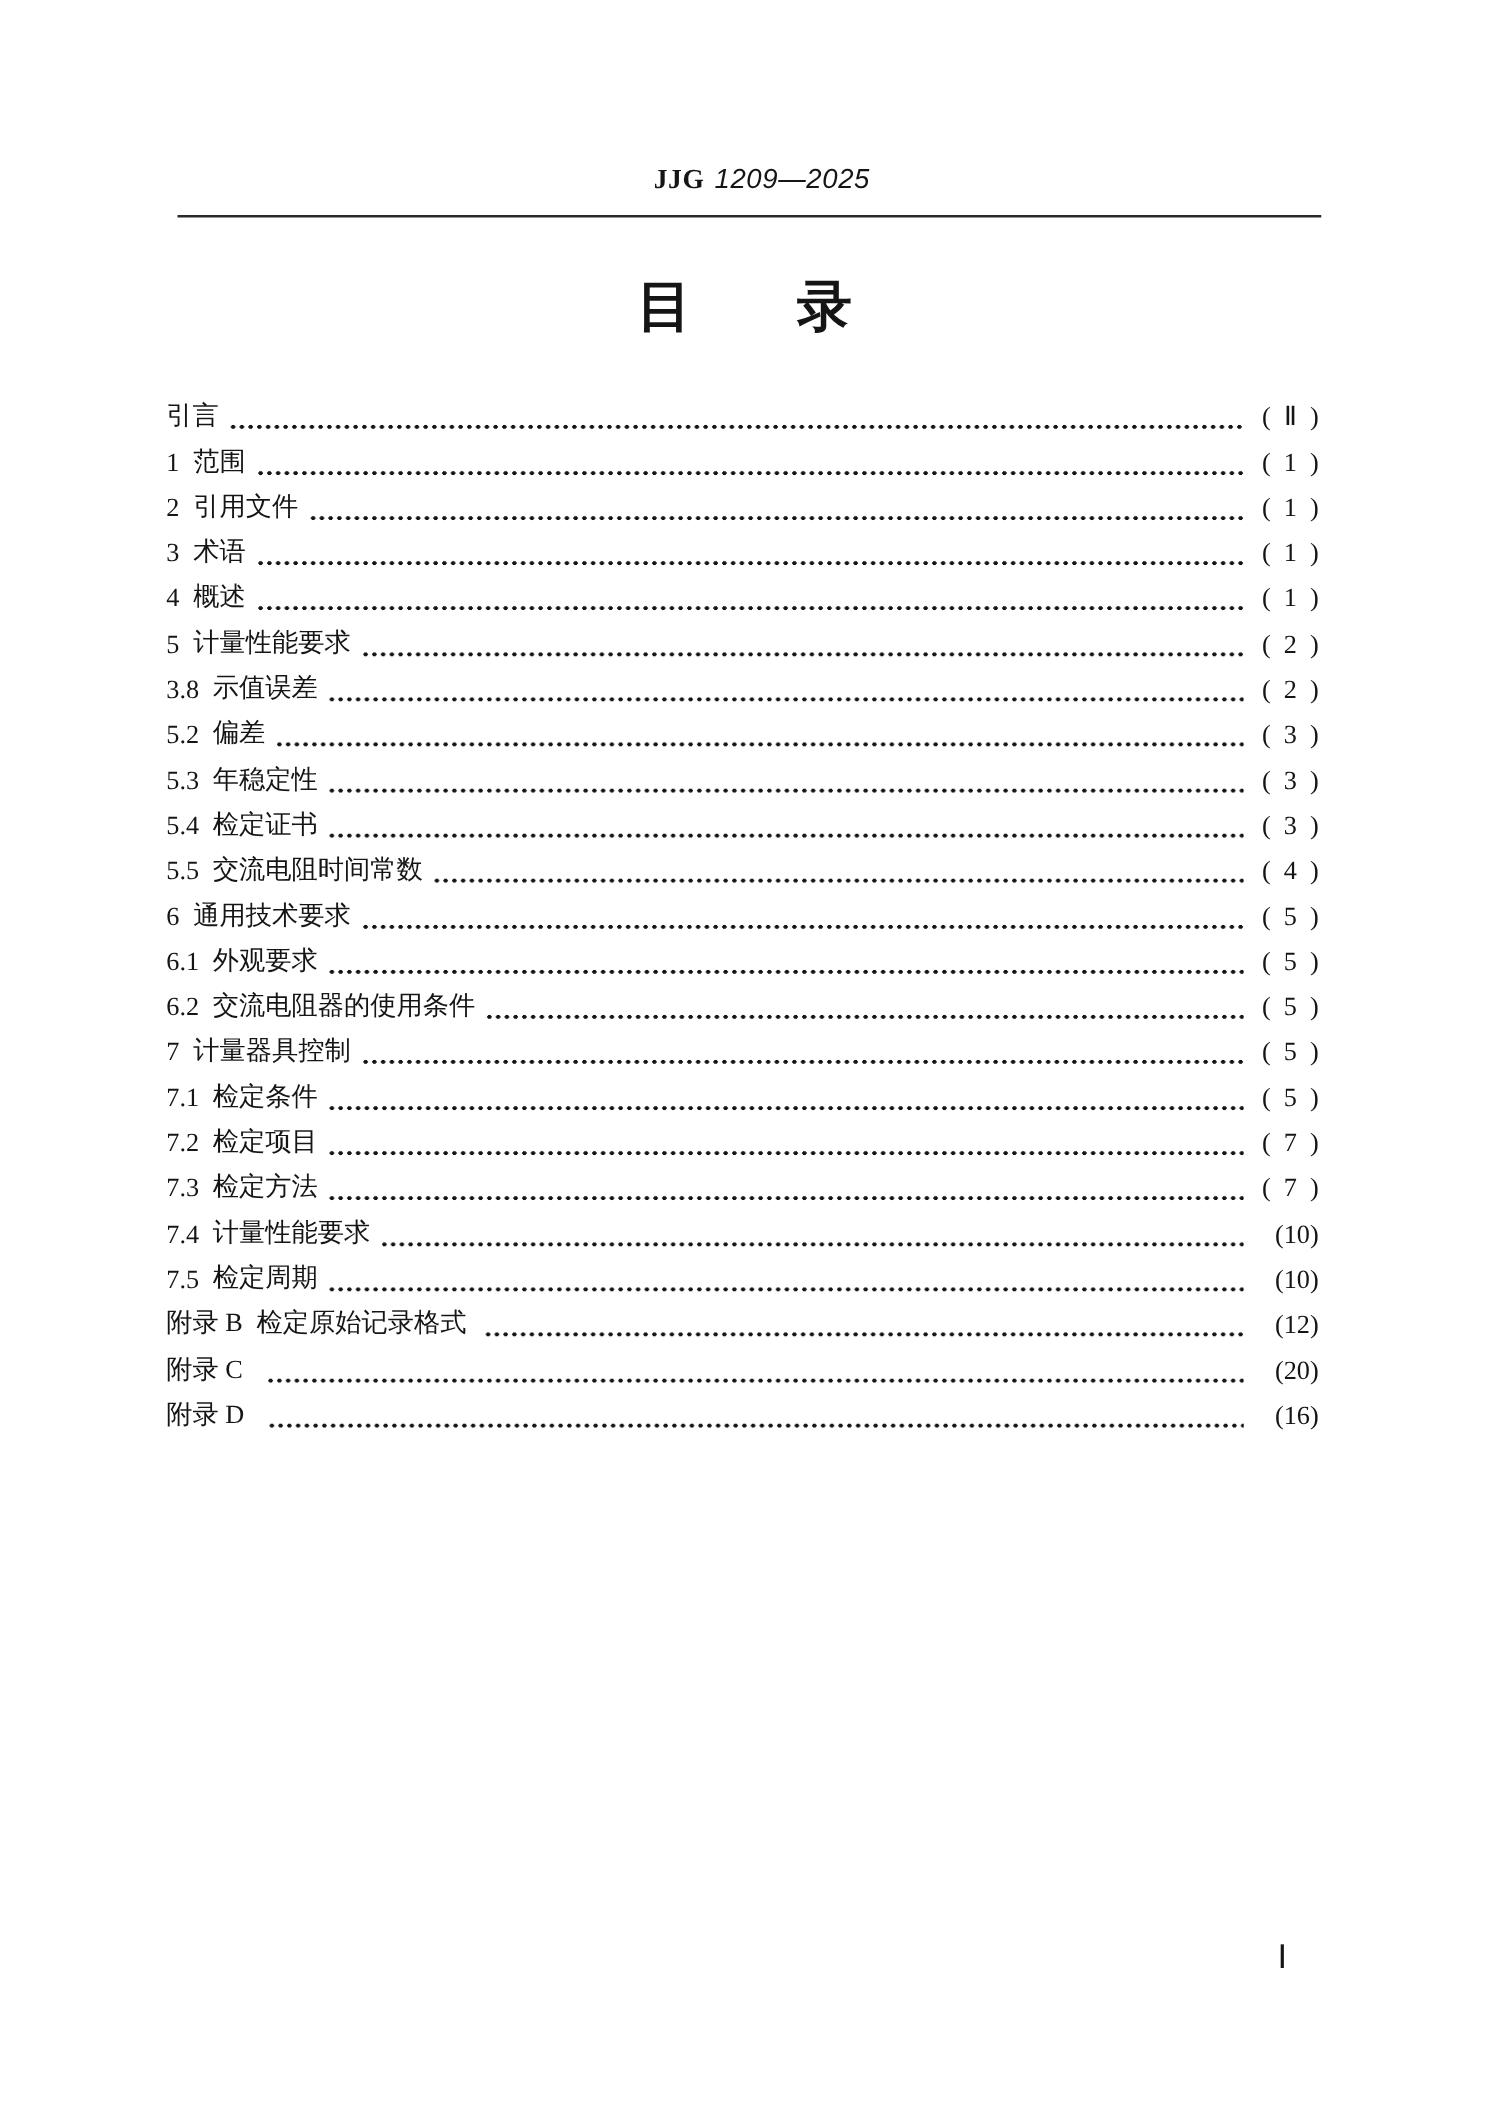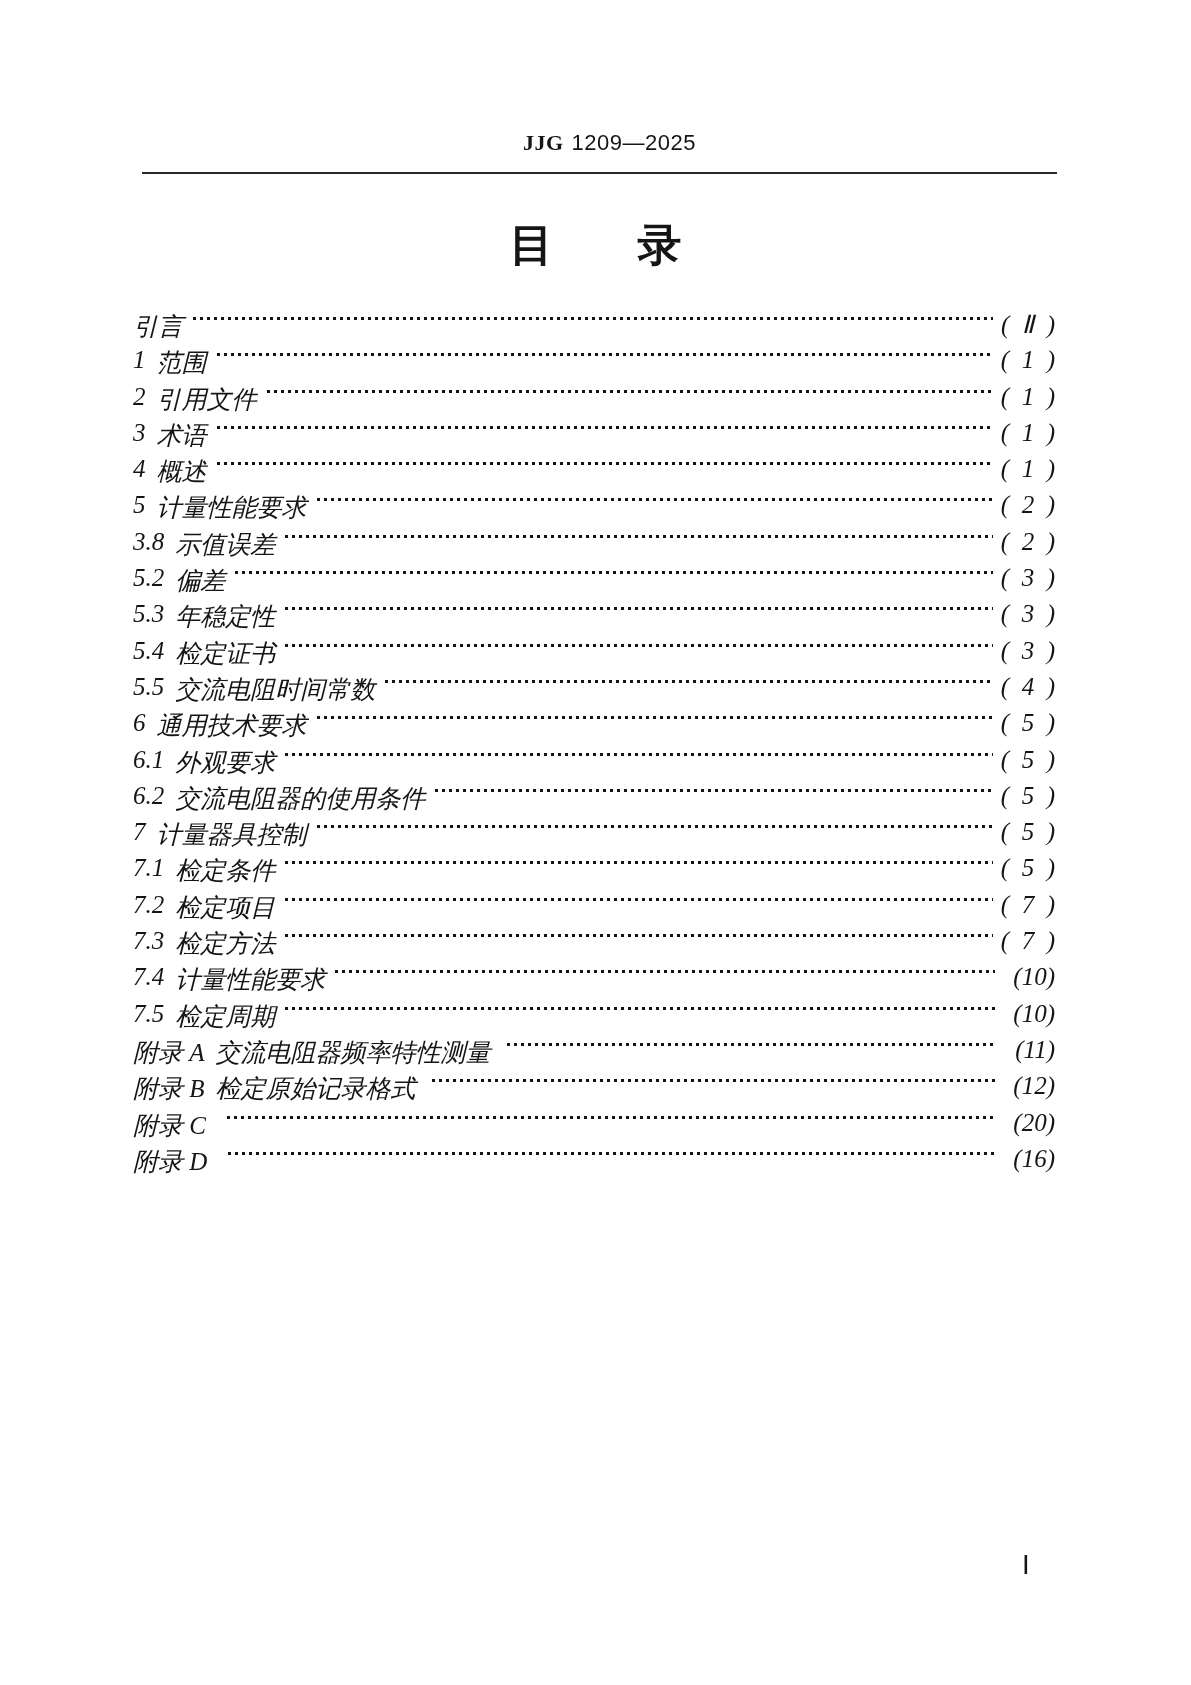--- a/index.html
+++ b/index.html
@@ -28,20 +28,21 @@
   }
   .doc-header .std-prefix {
     font-family: "Liberation Serif", serif;
     font-weight: bold;
     margin-left: 28px;
   }
   .doc-header .std-number {
     font-family: "Liberation Sans", sans-serif;
     font-weight: 400;
     margin-left: 8px;
+    font-style: italic;
   }
   .header-rule {
     position: absolute;
     top: 172px;
     left: 142px;
     width: 915px;
     height: 2px;
     background: #2a2a2a;
   }
   .doc-title {
@@ -58,25 +59,24 @@
     font-family: "Liberation Serif", serif;
   }
   .toc-list {
     position: absolute;
     top: 310px;
     left: 133px;
     width: 922px;
   }
   .toc-row {
     display: flex;
-    align-items: flex-start;
+    align-items: flex-end;
     height: 36.3px;
-    font-size: 25px;
+    font-size: 21px;
     white-space: nowrap;
-    font-style: italic;
   }
   .toc-num {
     margin-right: 11px;
     white-space: pre;
   }
   .toc-title {
     white-space: pre;
   }
   .toc-dots {
     flex: 1;
@@ -231,26 +231,20 @@
         <span class="toc-dots"></span>
         <span class="toc-page">(10)</span>
       </div>
       <div class="toc-row">
         <span class="toc-num">7.5</span>
         <span class="toc-title">检定周期</span>
         <span class="toc-dots"></span>
         <span class="toc-page">(10)</span>
       </div>
       <div class="toc-row">
-        <span class="toc-num">附录 A</span>
-        <span class="toc-title">交流电阻器频率特性测量 </span>
-        <span class="toc-dots"></span>
-        <span class="toc-page">(11)</span>
-      </div>
-      <div class="toc-row">
         <span class="toc-num">附录 B</span>
         <span class="toc-title">检定原始记录格式 </span>
         <span class="toc-dots"></span>
         <span class="toc-page">(12)</span>
       </div>
       <div class="toc-row">
         <span class="toc-num">附录 C</span>
         <span class="toc-dots"></span>
         <span class="toc-page">(20)</span>
       </div>

